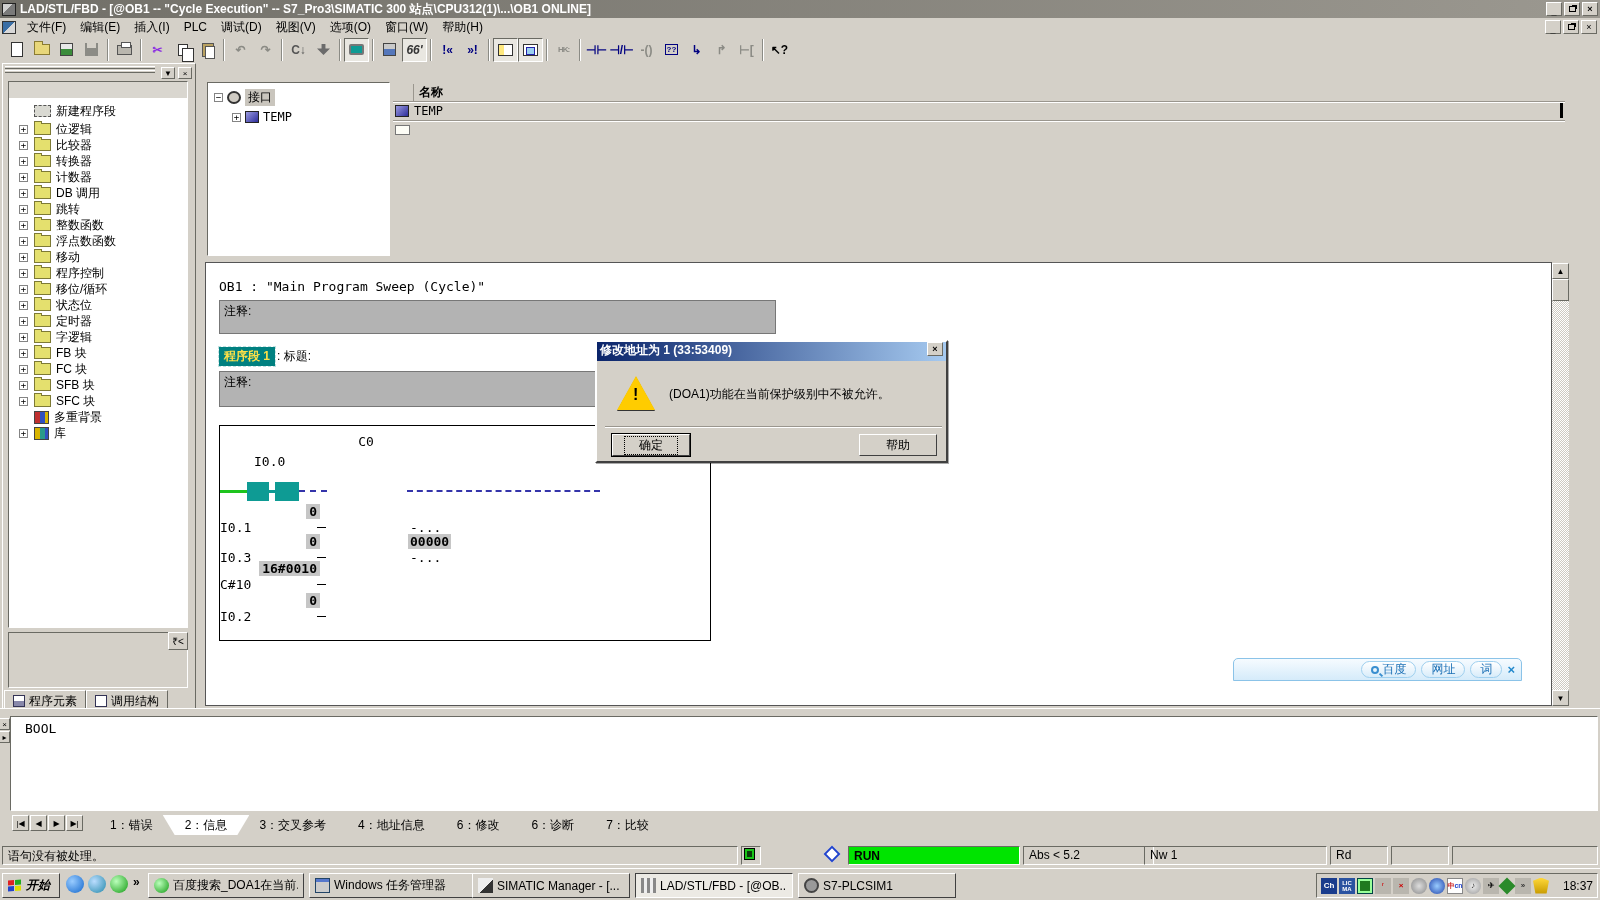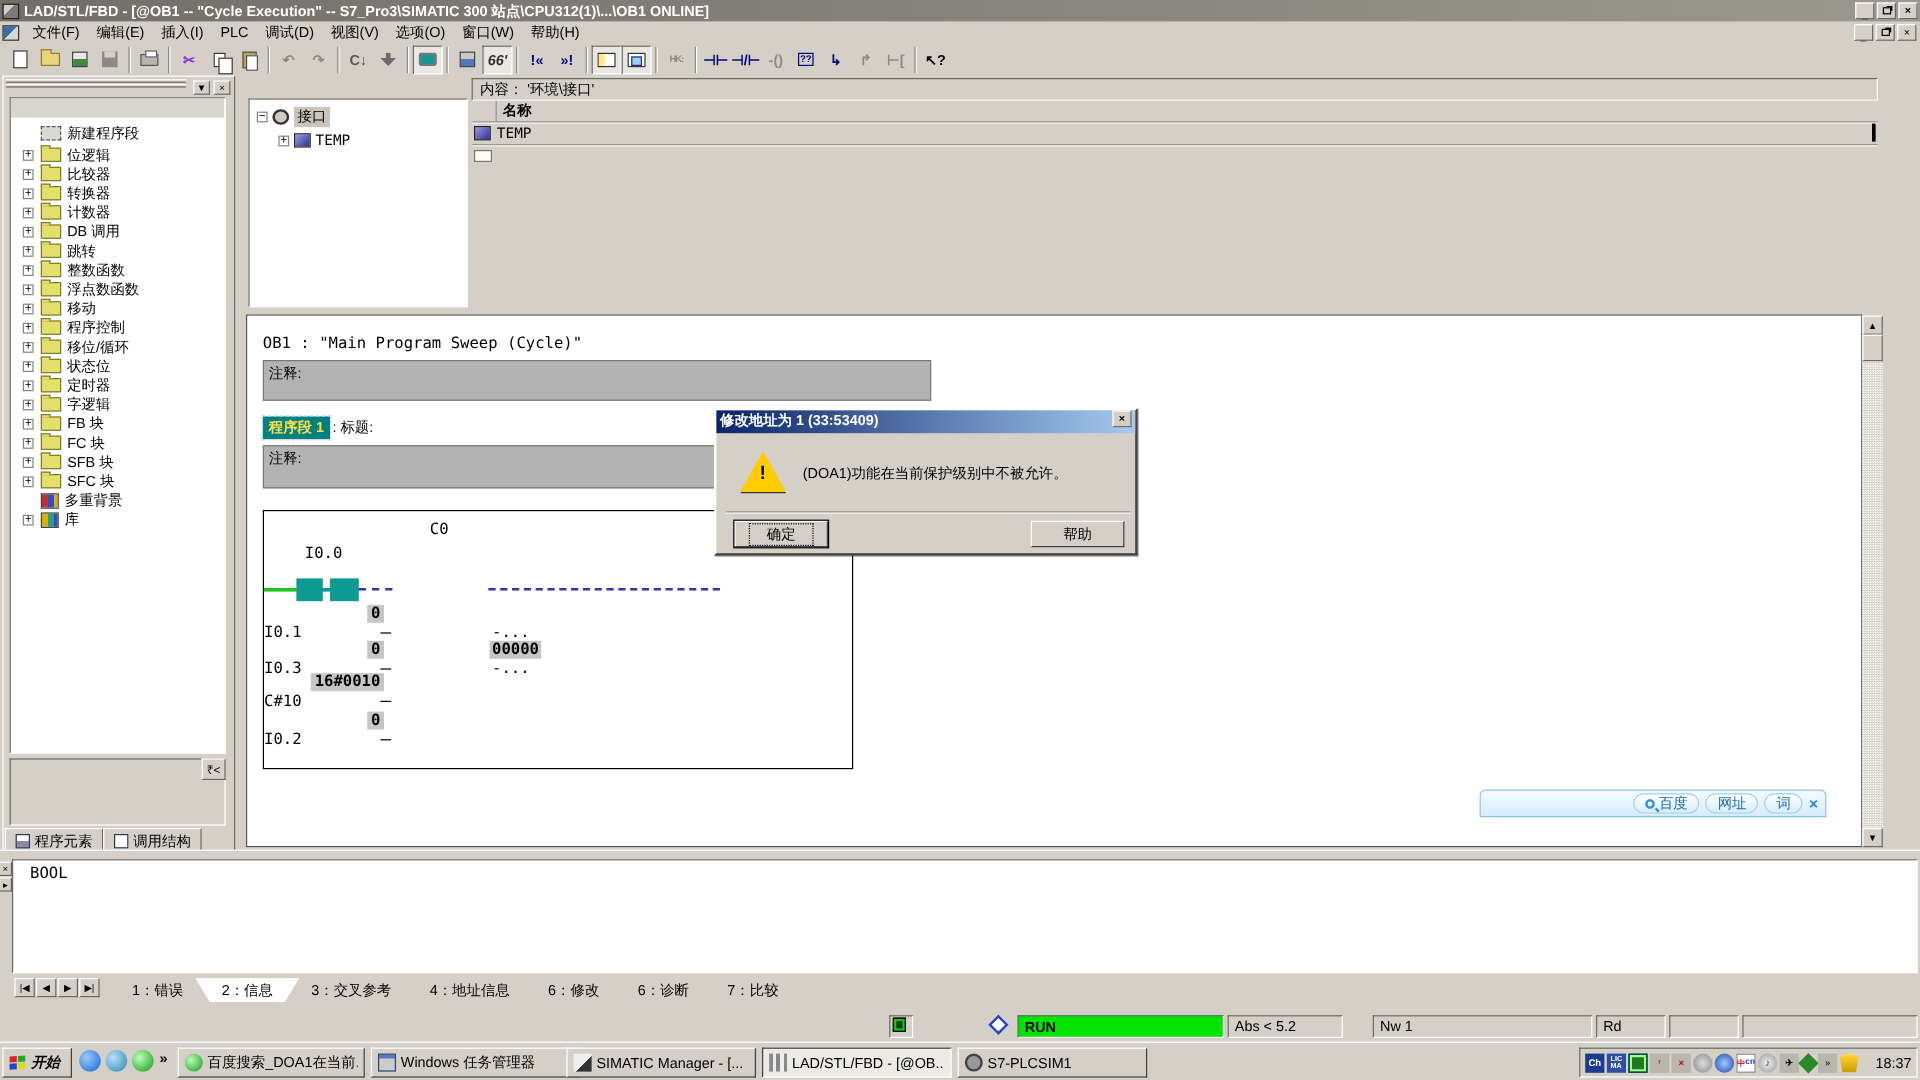--- a/index.html
+++ b/index.html
@@ -351,23 +351,20 @@
         <span class="ptico"></span>
         <span>程序元素</span>
       </span>
     <span class="ptab">
         <span class="ptico" style="background:#fff"></span>
         <span>调用结构</span>
       </span>
   </div>
 
   <div id="ifpanel" class="abs">
-    <div id="ifhead">
-        <span>内容：  '环境\接口'</span>
-      </div>
     <div id="iftree">
       <div class="f" style="margin:6px 0 0 6px;gap:4px">
         <span class="exp" style="margin-left:0">−</span>
         <span class="node-icon"></span>
         <span style="background:#c9c5bd;padding:0 3px">接口</span>
       </div>
       <div class="f" style="margin:4px 0 0 24px;gap:4px">
         <span class="exp" style="margin-left:0">+</span>
         <span class="temp-icon"></span>
         <span class="mono">TEMP</span>
@@ -492,26 +489,27 @@
     <span class="otab">1：错误</span>
     <span class="otab active">2：信息</span>
     <span class="otab">3：交叉参考</span>
     <span class="otab">4：地址信息</span>
     <span class="otab">6：修改</span>
     <span class="otab">6：诊断</span>
     <span class="otab">7：比较</span>
   </div>
 
   <div id="statusbar" class="abs">
+    <div class="scell" style="left:2px;width:736px">语句没有被处理。</div>
     <div class="scell" style="left:741px;width:20px;padding:1px 2px">
         <span style="display:block;width:11px;height:12px;background:#0a3a0a;border:1px solid #000;box-shadow:inset 0 0 0 2px #19c419"></span>
       </div>
     <div class="abs" style="left:826px;top:3px;width:12px;height:12px;border:2px solid #2244cc;transform:rotate(45deg);background:#fff"></div>
     <div class="scell" style="left:848px;width:172px;background:#00e400;font-weight:bold;padding-top:2px">RUN</div>
-    <div class="scell" style="left:1023px;width:96px">Abs &lt; 5.2</div>
+    <div class="scell" style="left:1023px;width:131px">Abs &lt; 5.2</div>
     <div class="scell" style="left:1144px;width:183px">Nw 1</div>
     <div class="scell" style="left:1330px;width:58px">Rd</div>
     <div class="scell" style="left:1391px;width:58px"></div>
     <div class="scell" style="left:1452px;width:146px"></div>
   </div>
 
   <div id="taskbar" class="abs">
     <div class="task" style="left:2px;width:58px;font-weight:bold;font-style:italic">
       <span class="winflag">
           <i style="background:#d22"></i>

